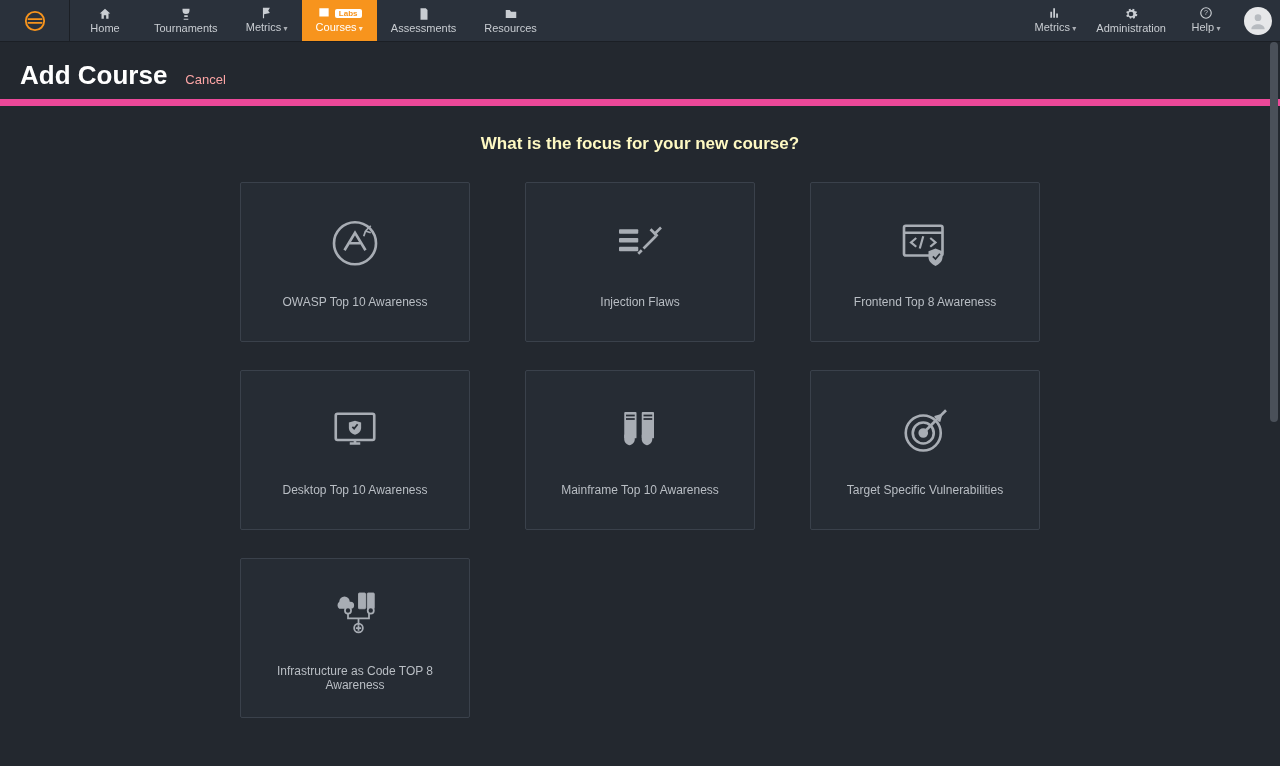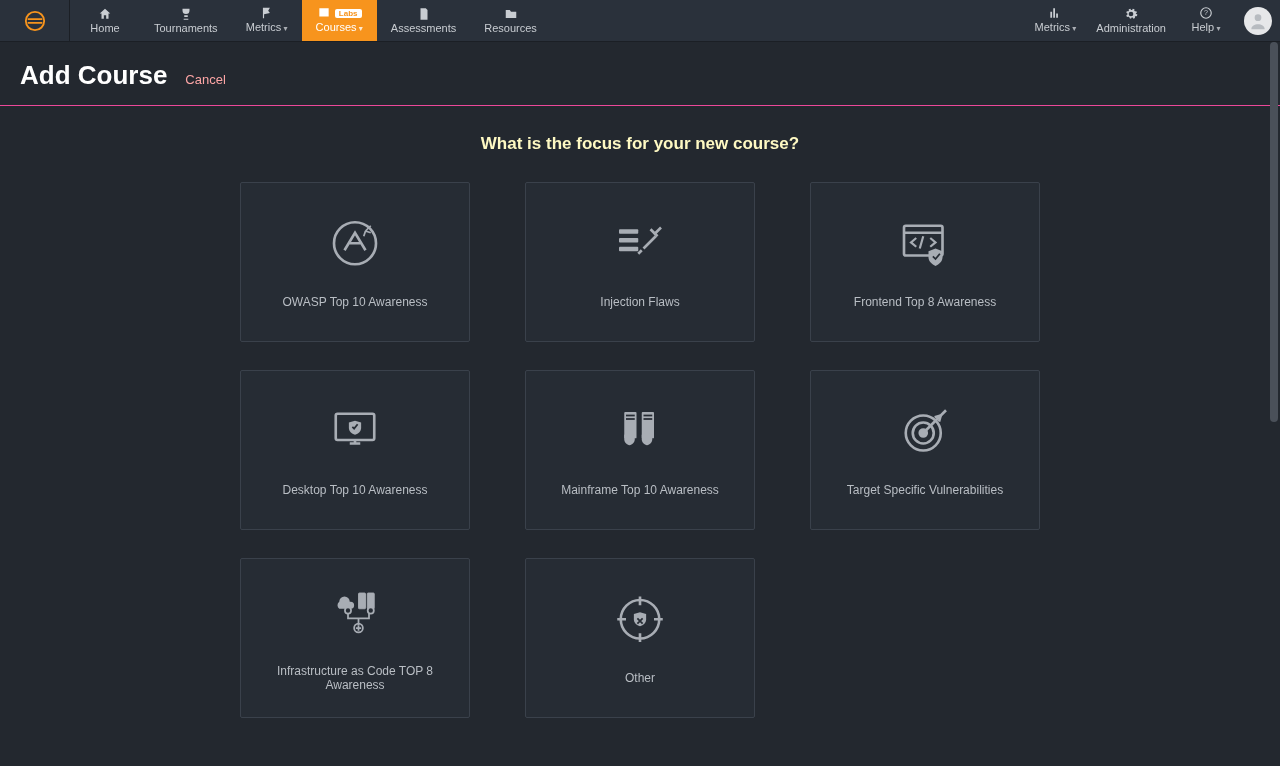--- a/index.html
+++ b/index.html
@@ -61,21 +61,21 @@
     width: 28px; height: 28px; border-radius: 50%; background: #e6e7e9; display:flex; align-items:center; justify-content:center;
   }
   .avatar-circle svg { width: 20px; height: 20px; fill: #b7bbc0; }
 
   
   .page-header {
     padding: 18px 20px 14px 20px;
     display: flex;
     align-items: baseline;
     gap: 18px;
-    border-bottom: 1px solid #ec4899;
+    border-bottom: 7px solid #ec4899;
     background: #23282f;
   }
   .page-header h1 {
     color: #ffffff;
     font-size: 26px;
     font-weight: 700;
   }
   .page-header .cancel {
     color: #fca5a5;
     font-size: 13px;
@@ -339,32 +339,19 @@
             <rect x="46" y="8" width="8" height="18" rx="1"></rect>
           <circle cx="50" cy="28" r="3.5" fill="#262c34" stroke="#a8adb4" stroke-width="2"></circle>
           <path d="M24 31 v6 h24 v-6 M36 37 v8" fill="none" stroke-width="2"></path>
           <circle cx="36" cy="48" r="5" fill="none" stroke-width="2"></circle>
           <path d="M33 48 h6 M36 45 v6" stroke-width="2"></path>
         </svg>
       </span>
       <span class="card-label">Infrastructure as Code TOP 8 Awareness</span>
     </div>
 
-    <div class="card">
-      <span class="card-icon">
-        <svg viewBox="0 0 64 64" fill="none" stroke="#a8adb4" stroke-width="3">
-          <circle cx="32" cy="30" r="22"></circle>
-          <path d="M32 4 v10 M32 46 v10 M6 30 h10 M48 30 h10"></path>
-          <g transform="translate(32,22)" fill="#a8adb4" stroke="none">
-            <path d="M0 0 l7 2 v6 c0 4 -3 7 -7 8 c-4 -1 -7 -4 -7 -8 v-6 z"></path>
-          </g>
-          <path d="M29 29 l6 6 M35 29 l-6 6" stroke="#262c34" stroke-width="2"></path>
-        </svg>
-      </span>
-      <span class="card-label">Other</span>
-    </div>
 
   </div>
 </div>
 
 <div class="scrollbar-track">
   <div class="scrollbar-thumb"></div>
 </div>
 
 </body></html>

